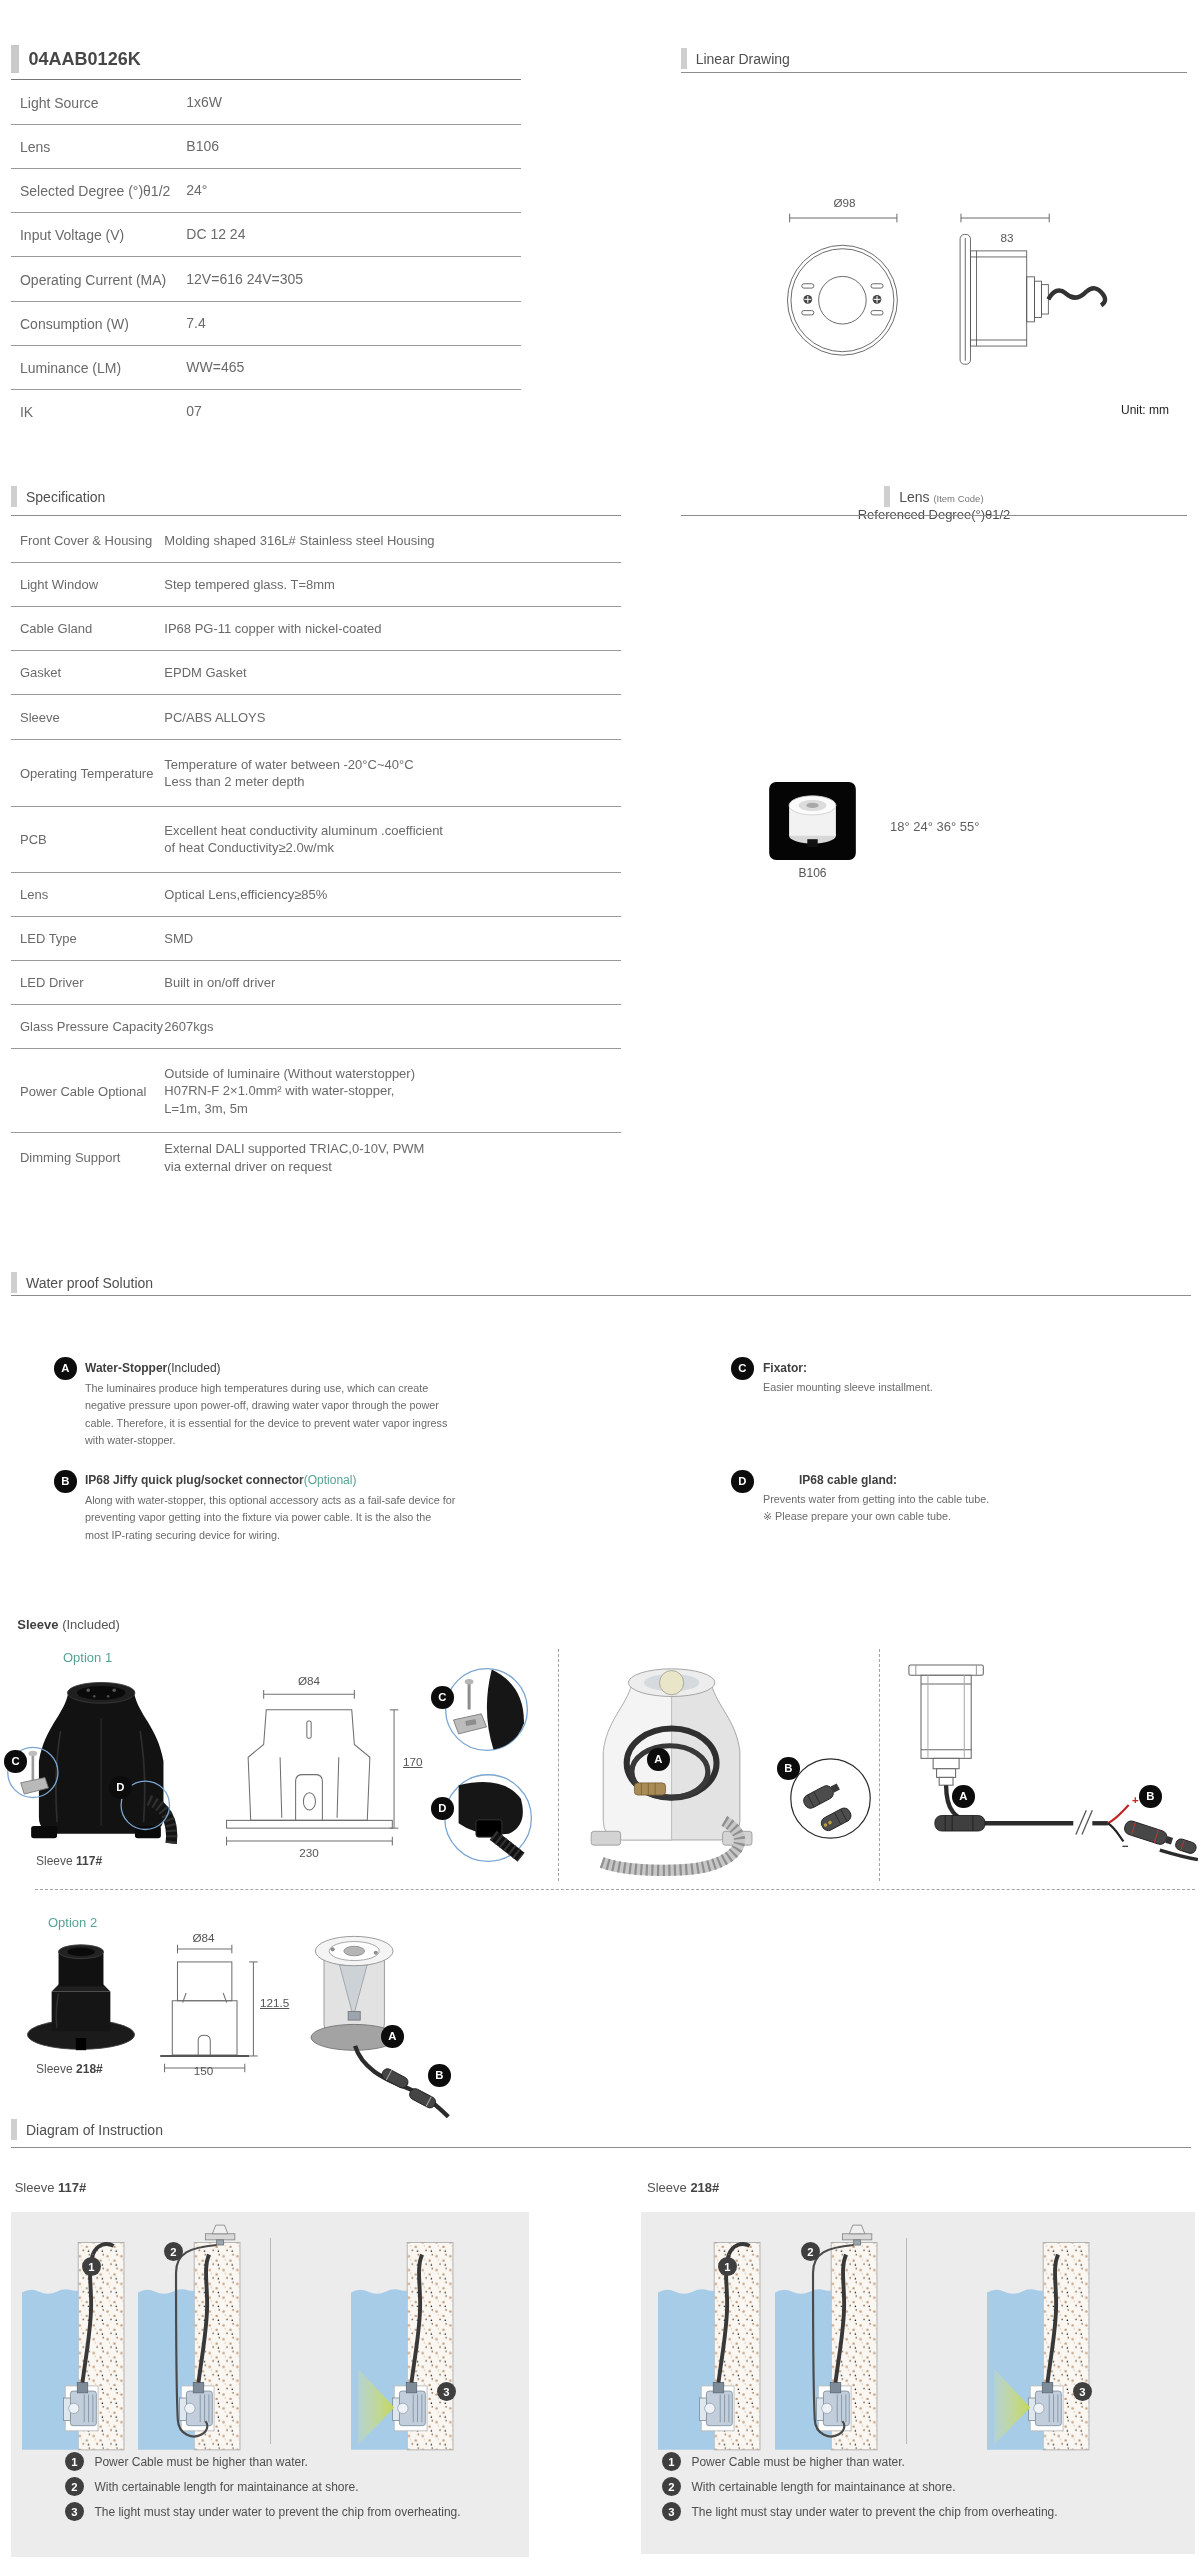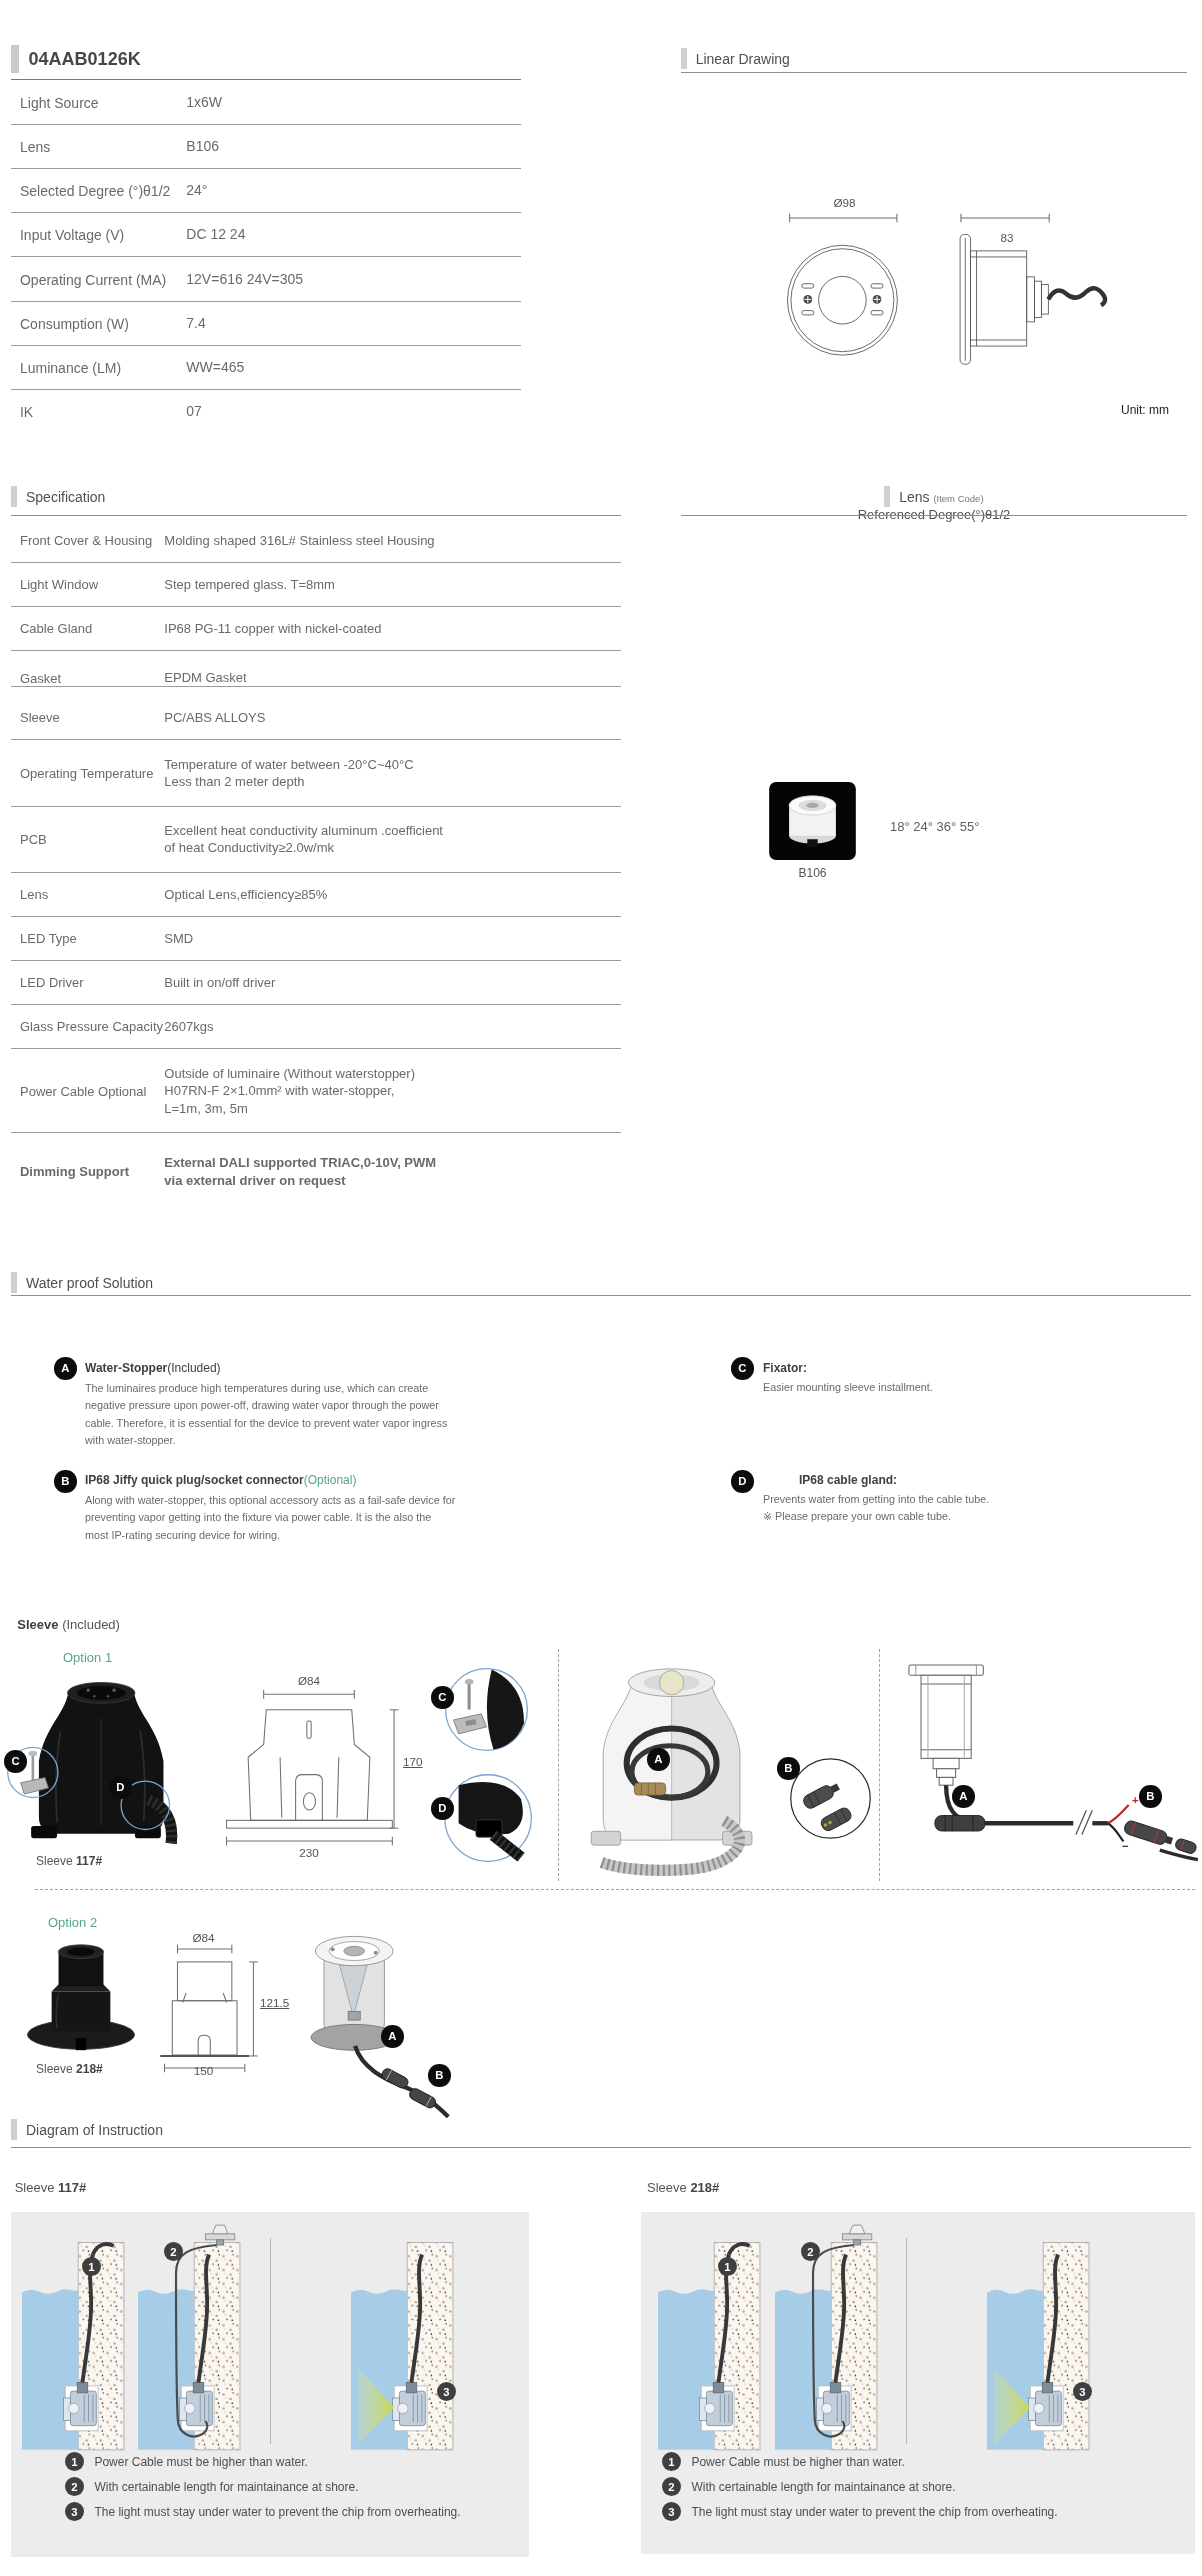--- a/index.html
+++ b/index.html
@@ -204,21 +204,21 @@
         <div class="tvalue" style="width:450px;">Molding shaped 316L# Stainless steel Housing</div>
       </div>
     <div class="trow" style="top:44px; width:610px; height:44px;">
         <div class="tlabel" style="width:153px; padding-left:8.7px;">Light Window</div>
         <div class="tvalue" style="width:450px;">Step tempered glass. T=8mm</div>
       </div>
     <div class="trow" style="top:88px; width:610px; height:44px;">
         <div class="tlabel" style="width:153px; padding-left:8.7px;">Cable Gland</div>
         <div class="tvalue" style="width:450px;">IP68 PG-11 copper with nickel-coated</div>
       </div>
-    <div class="trow" style="top:124px; width:610px; height:44px;align-items:flex-end;">
+    <div class="trow" style="top:132px; width:610px; height:44px;">
         <div class="tlabel" style="width:153px; padding-left:8.7px;">Gasket</div>
         <div class="tvalue" style="width:450px;">EPDM Gasket</div>
       </div>
     <div class="trow" style="top:177px; width:610px; height:44px;">
         <div class="tlabel" style="width:153px; padding-left:8.7px;">Sleeve</div>
         <div class="tvalue" style="width:450px;">PC/ABS ALLOYS</div>
       </div>
     <div class="trow" style="top:221px; width:610px; height:67px;">
         <div class="tlabel" style="width:153px; padding-left:8.7px;">Operating Temperature</div>
         <div class="tvalue" style="width:450px;">Temperature of water between -20°C~40°C
@@ -244,21 +244,21 @@
     <div class="trow" style="top:486px; width:610px; height:44px;">
         <div class="tlabel" style="width:153px; padding-left:8.7px;">Glass Pressure Capacity</div>
         <div class="tvalue" style="width:450px;">2607kgs</div>
       </div>
     <div class="trow" style="top:531px; width:610px; height:83px;">
         <div class="tlabel" style="width:153px; padding-left:8.7px;">Power Cable Optional</div>
         <div class="tvalue" style="width:450px;">Outside of luminaire (Without waterstopper)
 H07RN-F 2×1.0mm² with water-stopper,
 L=1m, 3m, 5m</div>
       </div>
-    <div class="trow noline" style="top:619px; width:610px; height:67px;font-weight:bold;">
+    <div class="trow noline" style="top:605px; width:610px; height:67px;">
         <div class="tlabel" style="width:153px; padding-left:8.7px;">Dimming Support</div>
         <div class="tvalue" style="width:450px;">External DALI supported TRIAC,0-10V, PWM
 via external driver on request</div>
       </div>
   </div>
 
   <div class="sec-head" style="left:681px; top:486px; width:506px; justify-content:space-between;flex-direction:column;">
     <div style="display:flex; align-items:center;">
       <div class="sec-bar"></div>
       <div class="sec-title"><span>Lens</span> <span class="small">(Item Code)</span></div>

